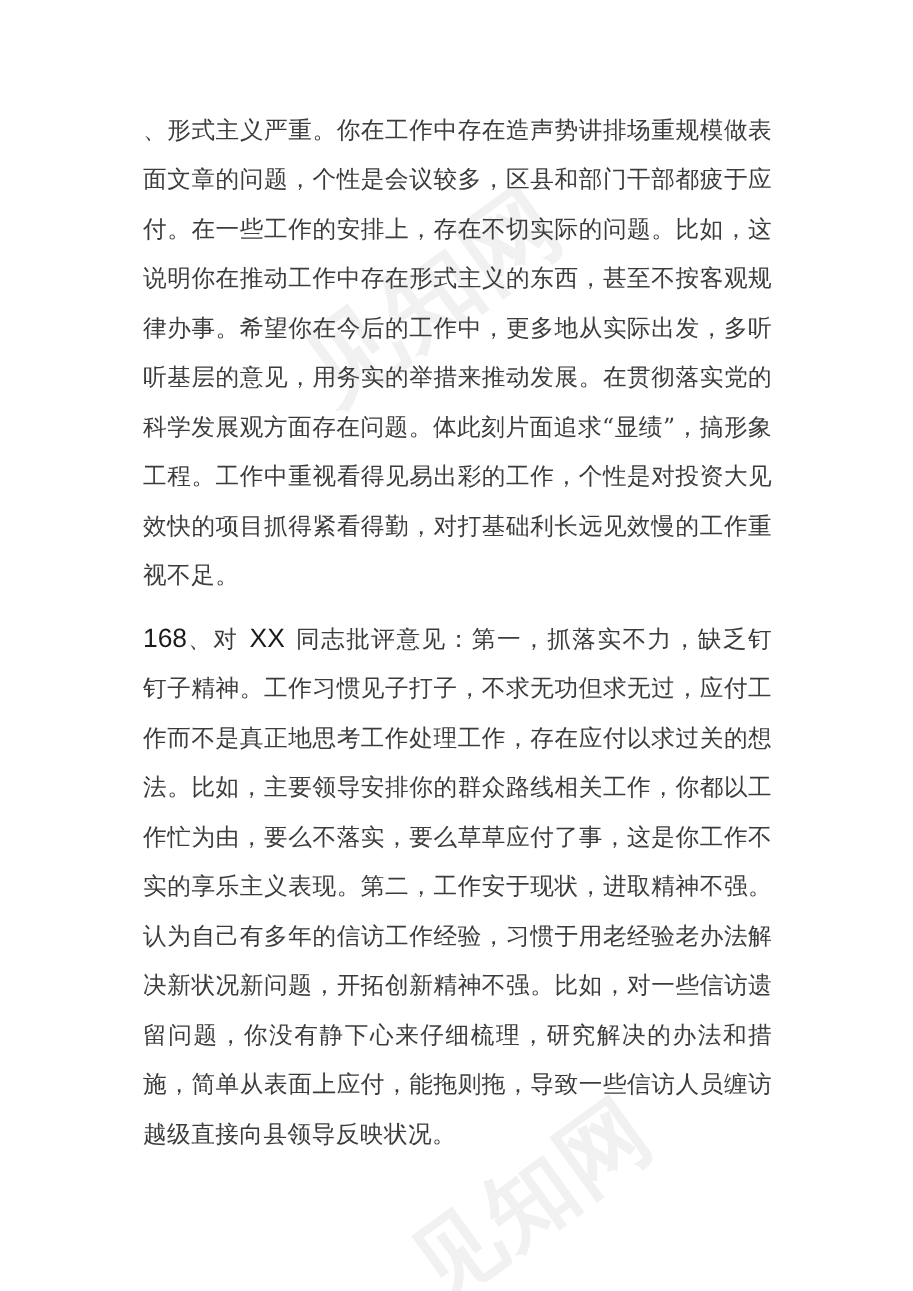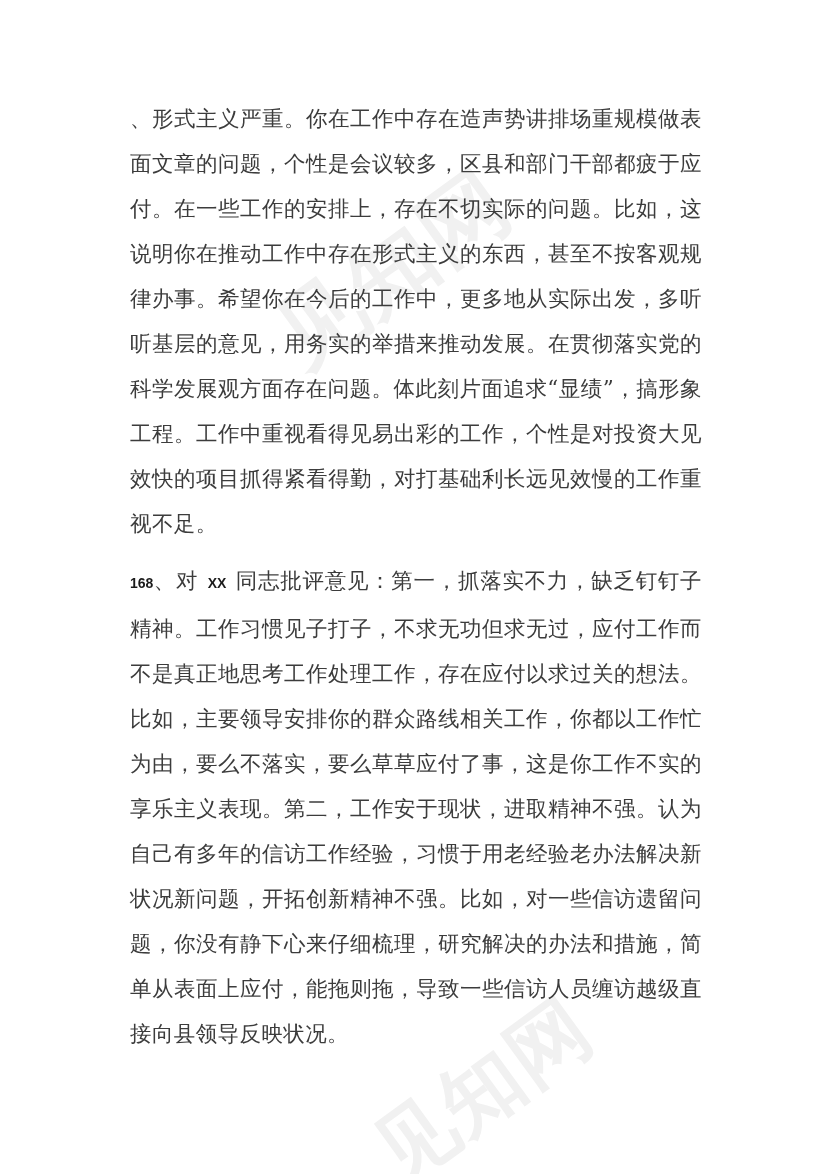--- a/index.html
+++ b/index.html
@@ -78,24 +78,24 @@
     text-justify: inter-character;
     letter-spacing: 0.4px;
     font-weight: 400;
     text-align-last: left;
   }
 
   
   .num,
   .lat {
     font-family: "Liberation Sans", "DejaVu Sans", sans-serif;
-    font-weight: 700;
+    font-weight: 400;
     color: #1b1b1b;
     letter-spacing: 0px;
-    font-size: 14px;
+    font-size: 24px;
   }
   .lat {
     padding: 0 2px;
   }
 </style>
 </head>
 <body>
 
 <div class="page">
 

